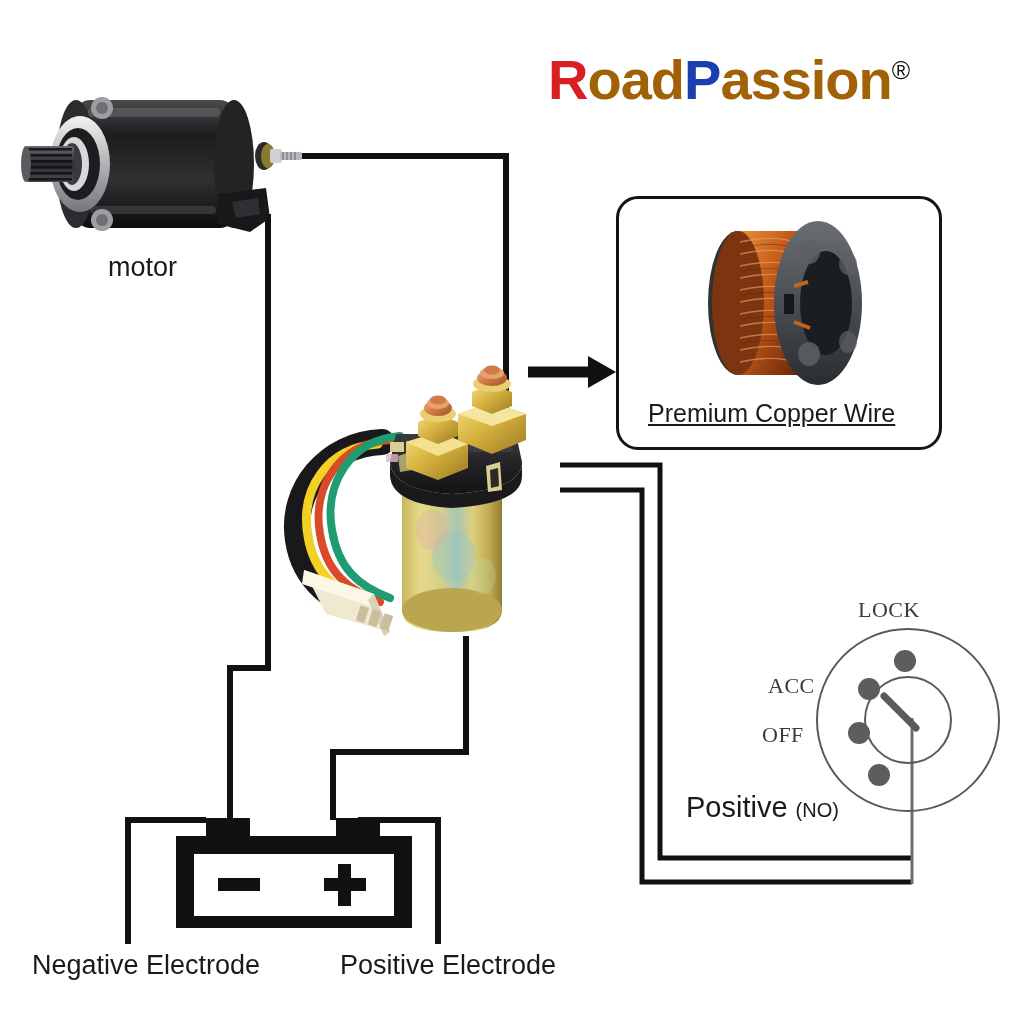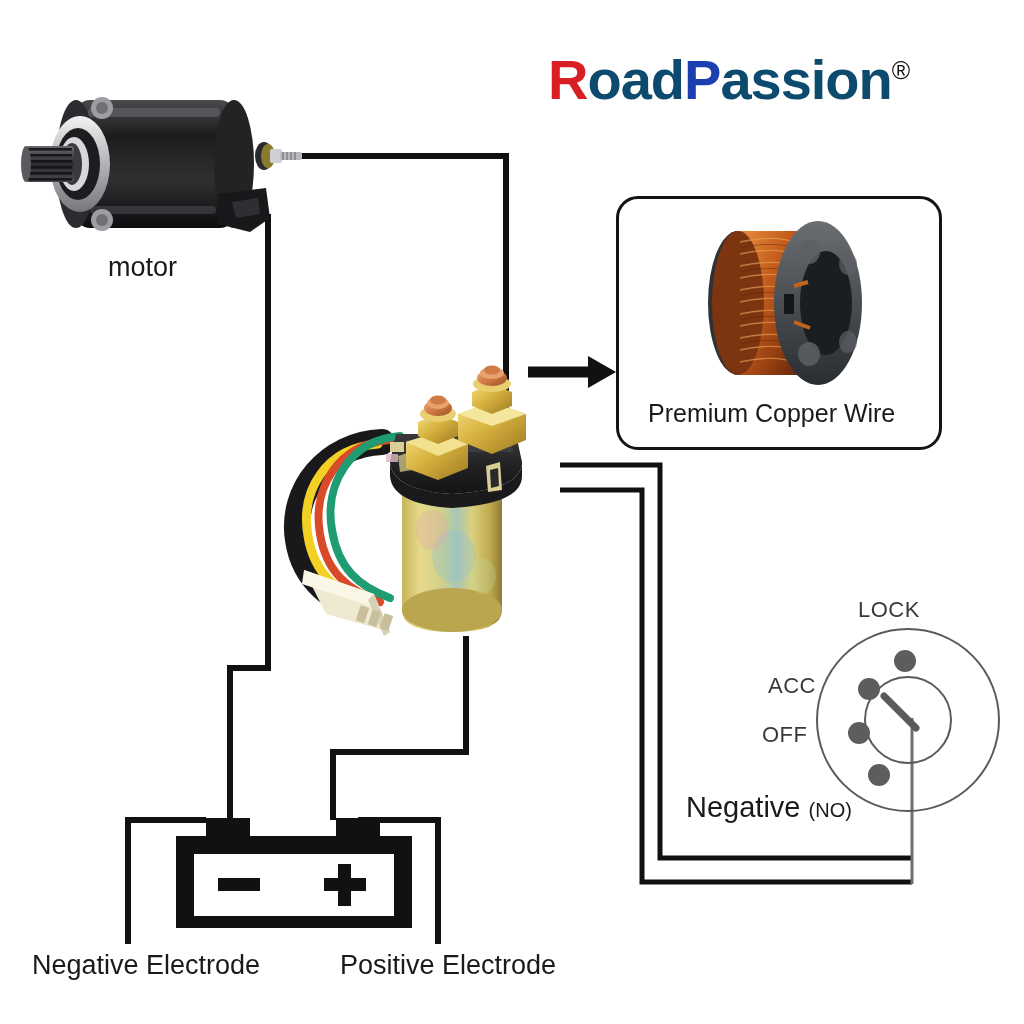--- a/index.html
+++ b/index.html
@@ -7,32 +7,32 @@
        font-family:"Liberation Sans",sans-serif;color:#111;}
   #stage{position:relative;width:1024px;height:1024px;background:#fff;}
 
   .abs{position:absolute;}
 
   
   #logo{left:548px;top:52px;font-size:56px;font-weight:bold;letter-spacing:-1px;
         white-space:nowrap;line-height:1;}
   #logo .r{color:#d81f26;}
   #logo .p{color:#1b3fae;}
-  #logo .k{color:#0c4a6e;}
+  #logo .k{color:#a16207;}
   #logo .reg{font-size:25px;vertical-align:super;font-weight:normal;color:#111;}
 
   
   .lbl{font-size:25px;color:#1a1a1a;white-space:nowrap;}
   #motor-label{left:108px;top:252px;font-size:27px;text-align:center;}
-  #copper-label{left:648px;top:399px;font-size:25px;}
+  #copper-label{left:648px;top:399px;font-size:25px;text-decoration:underline;}
   #neg-label{left:32px;top:950px;font-size:27px;}
   #pos-label{left:340px;top:950px;font-size:27px;}
   #ign-label{left:686px;top:791px;font-size:29px;color:#1a1a1a;}
   #ign-label .no{font-size:20px;}
-  .sw-lbl{font-size:22px;color:#3a3a3a;letter-spacing:.5px;}
+  .sw-lbl{font-size:22px;color:#3a3a3a;letter-spacing:.5px;font-family:Liberation Serif, serif;}
   #lock-label{left:858px;top:597px;}
   #acc-label{left:768px;top:653px;margin-top:20px;}
   #off-label{left:762px;top:722px;text-align:right;}
 
   
   #copper-box{left:616px;top:196px;width:320px;height:248px;
               border:3px solid #141414;border-radius:22px;background:#fff;}
 
   
   #battery{left:176px;top:818px;width:236px;height:110px;}
@@ -333,17 +333,17 @@
     <div class="dot" style="left:32px;top:94px;width:22px;height:22px;"></div>
     <div class="dot" style="left:52px;top:136px;width:22px;height:22px;"></div>
     <svg class="abs" style="left:0;top:0;" width="190" height="190">
       <line x1="68" y1="68" x2="100" y2="100" stroke="#5a5a5a" stroke-width="7" stroke-linecap="round"></line>
     </svg>
   </div>
   <div id="lock-label" class="abs sw-lbl">LOCK</div>
   <div id="acc-label" class="abs sw-lbl">ACC</div>
   <div id="off-label" class="abs sw-lbl">OFF</div>
   <div id="ign-label" class="abs lbl">
-    <span>Negative</span>
+    <span>Positive</span>
     <span class="no">(NO)</span>
   </div>
 
 </div>
 
 </body></html>

